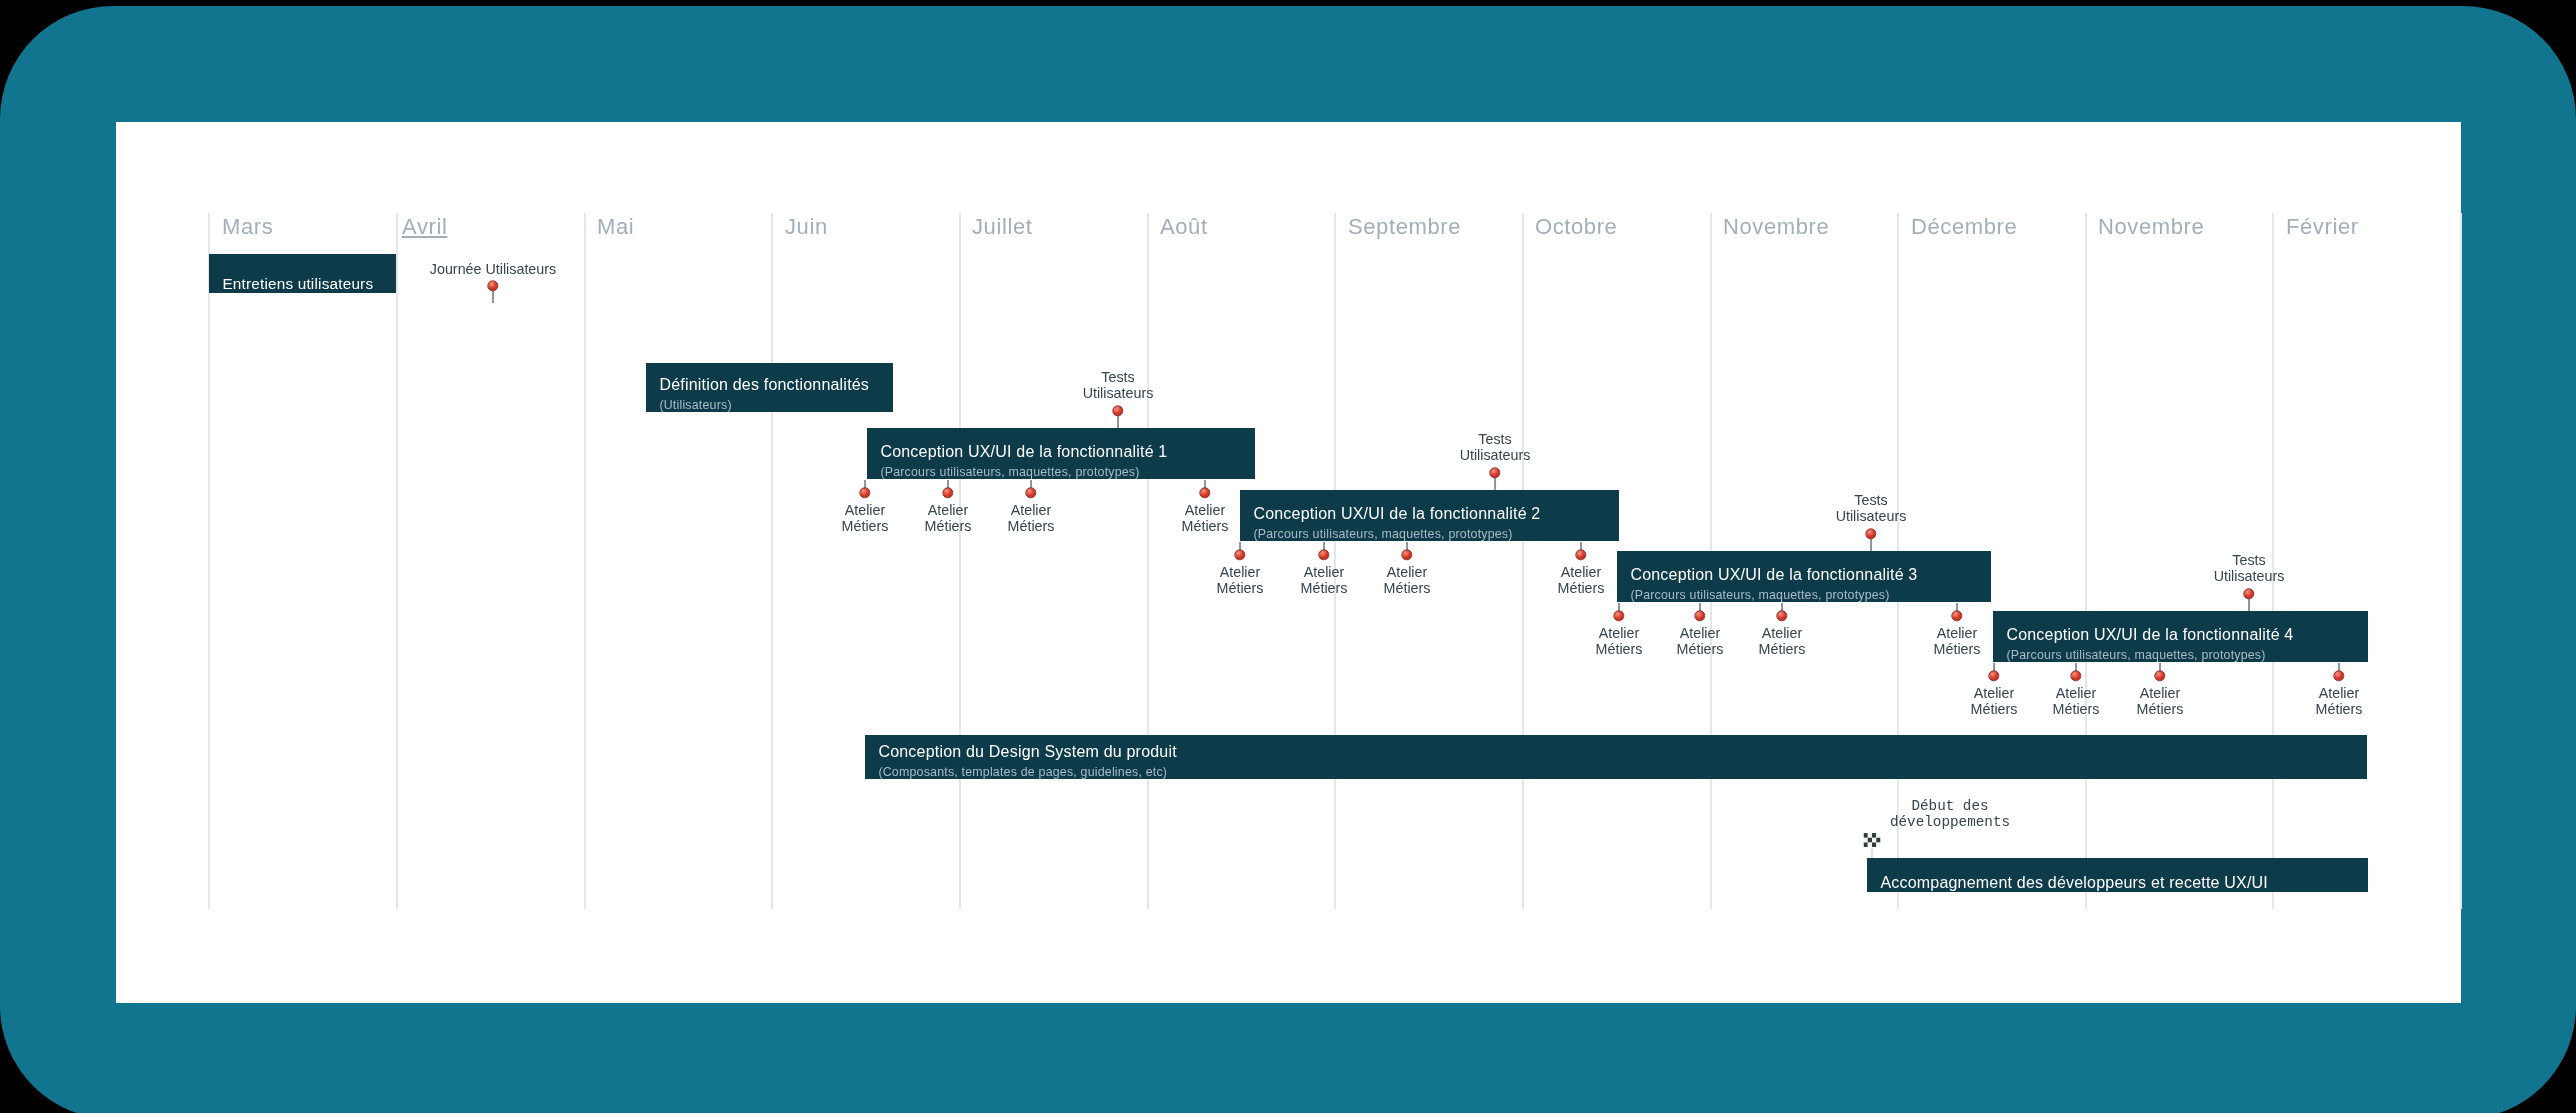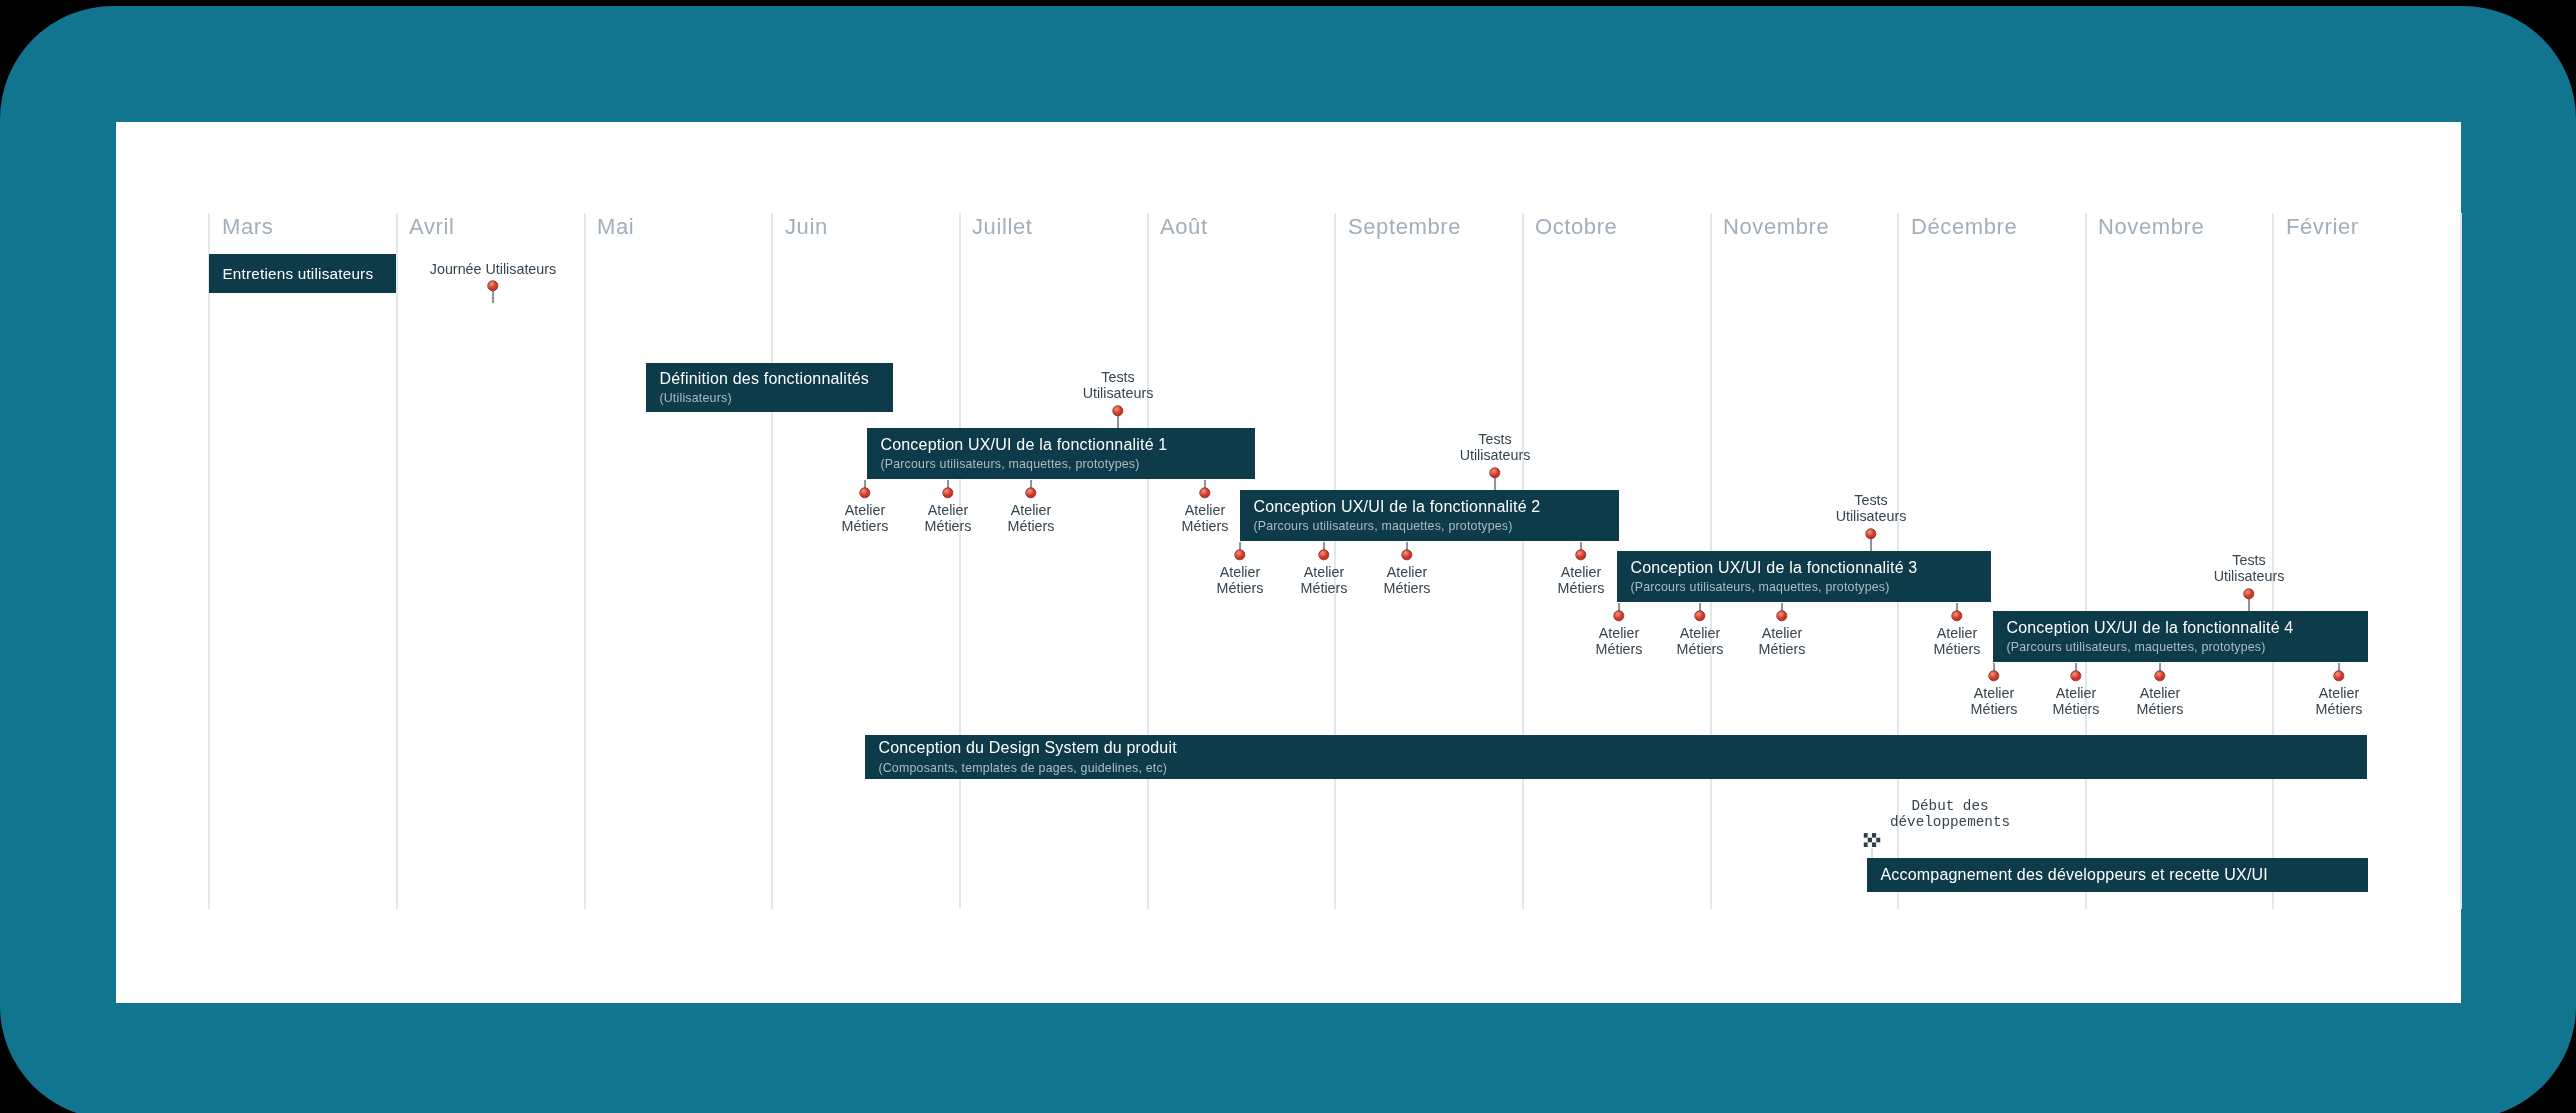--- a/index.html
+++ b/index.html
@@ -29,21 +29,21 @@
   .month-label {
     position: absolute; top: 92px;
     font-size: 22px; letter-spacing: 0.6px;
     color: #A2AFBA;
     white-space: nowrap;
   }
   .bar {
     position: absolute;
     background: #0D3B4A;
     box-sizing: border-box;
-    display: flex; flex-direction: column; justify-content: center;
+    display: flex; flex-direction: column; justify-content: flex-end;
     padding: 0 13.4px;
   }
   .bar-title {
     color: #ffffff;
     font-size: 16px; font-weight: 500;
     letter-spacing: 0.2px;
     white-space: nowrap;
   }
   .bar--first .bar-title { font-size: 15.3px; }
   .bar-sub {
@@ -99,21 +99,21 @@
       <div class="month-line" style="left: 843px;"></div>
       <div class="month-line" style="left: 1031px;"></div>
       <div class="month-line" style="left: 1218px;"></div>
       <div class="month-line" style="left: 1406px;"></div>
       <div class="month-line" style="left: 1594px;"></div>
       <div class="month-line" style="left: 1781px;"></div>
       <div class="month-line" style="left: 1969px;"></div>
       <div class="month-line" style="left: 2156px;"></div>
       <div class="month-line" style="left: 2344px;"></div>
       <div class="month-label" style="left: 106px;">Mars</div>
-      <div class="month-label" style="left: 293px;">Avril</div>
+      <div class="month-label" style="left: 286px; text-decoration: underline;">Avril</div>
       <div class="month-label" style="left: 481px;">Mai</div>
       <div class="month-label" style="left: 669px;">Juin</div>
       <div class="month-label" style="left: 856px;">Juillet</div>
       <div class="month-label" style="left: 1044px;">Août</div>
       <div class="month-label" style="left: 1232px;">Septembre</div>
       <div class="month-label" style="left: 1419px;">Octobre</div>
       <div class="month-label" style="left: 1607px;">Novembre</div>
       <div class="month-label" style="left: 1795px;">Décembre</div>
       <div class="month-label" style="left: 1982px;">Novembre</div>
       <div class="month-label" style="left: 2170px;">Février</div>

